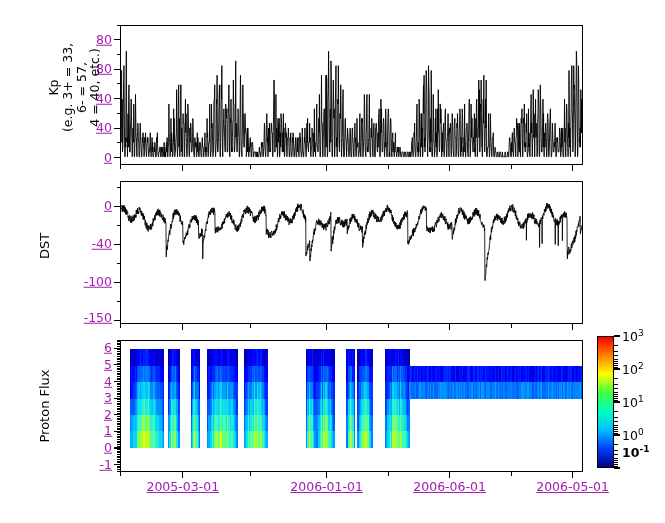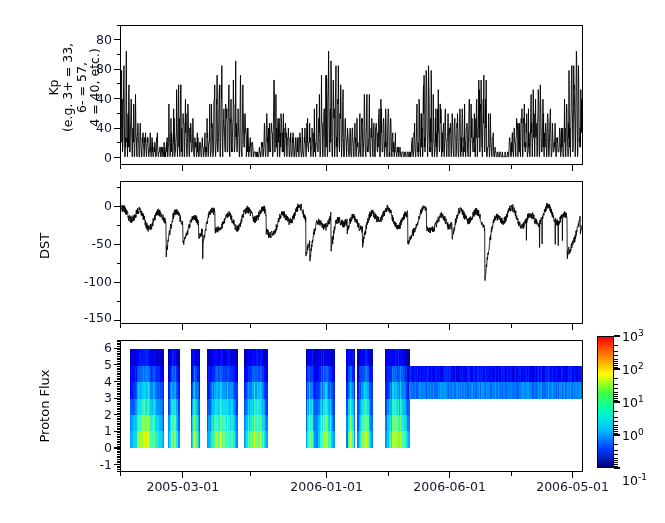--- a/index.html
+++ b/index.html
@@ -1,20 +1,20 @@
 <!DOCTYPE html>
 <html><head>
 <meta charset="utf-8">
 <style>
   html,body{margin:0;padding:0;background:#ffffff;}
   body{width:665px;height:523px;position:relative;
        font-family:"DejaVu Sans","Liberation Sans",sans-serif;color:#000;overflow:hidden;}
   #figure{position:absolute;left:0;top:0;width:665px;height:523px;}
   .panel{position:absolute;border:1.2px solid #000;box-sizing:border-box;background:#fff;overflow:hidden;}
-  .tick-lbl{position:absolute;font-size:12.5px;color:#0f172a;white-space:nowrap;line-height:1;}
+  .tick-lbl{position:absolute;font-size:12.5px;color:#a21caf;white-space:nowrap;line-height:1;text-decoration:underline;}
   .ytick-lbl{text-align:right;transform:translateY(-50%);}
   .xtick-lbl{transform:translateX(-50%);}
   .tick{position:absolute;background:#000;}
   .axis-title{position:absolute;font-size:13px;white-space:nowrap;line-height:1.12;}
   .kp-title{transform:rotate(-90deg);text-align:center;}
   svg{display:block;}
   .cbar-lbl{position:absolute;font-size:12.5px;white-space:nowrap;transform:translateY(-50%);}
 </style>
 </head>
 <body>
@@ -52,21 +52,21 @@
 
   <div class="panel" id="dst-panel" style="left:120px;top:181px;width:463px;height:143px;">
     <svg id="dst-svg" width="461" height="141" viewBox="0 0 461 141">
         <path d="M0.00 29.88L0.23 26.45L0.46 26.41L0.69 26.77L0.92 23.14L1.15 24.87L1.38 24.45L1.61 29.64L1.84 24.83L2.08 26.08L2.31 23.49L2.54 27.70L2.77 26.80L3.00 30.02L3.23 25.03L3.46 23.51L3.69 29.41L3.92 29.48L4.15 30.85L4.38 25.44L4.61 27.23L4.84 32.33L5.07 27.04L5.30 32.88L5.53 29.92L5.77 32.00L6.00 28.56L6.23 29.21L6.46 30.28L6.69 30.15L6.92 32.86L7.15 36.11L7.38 34.28L7.61 36.09L7.84 38.99L8.07 35.53L8.30 37.19L8.53 33.28L8.76 33.57L8.99 37.79L9.22 39.90L9.46 38.47L9.69 40.41L9.92 33.89L10.15 39.19L10.38 41.03L10.61 35.59L10.84 37.17L11.07 37.29L11.30 39.87L11.53 39.29L11.76 34.74L11.99 33.44L12.22 39.03L12.45 38.57L12.68 37.36L12.91 33.75L13.15 34.15L13.38 38.32L13.61 32.34L13.84 34.27L14.07 35.91L14.30 34.32L14.53 34.30L14.76 32.72L14.99 35.53L15.22 28.15L15.45 31.61L15.68 27.87L15.91 29.16L16.14 30.26L16.37 31.86L16.60 26.12L16.83 31.54L17.07 30.07L17.30 29.33L17.53 31.69L17.76 31.82L17.99 29.67L18.22 25.09L18.45 27.53L18.68 27.94L18.91 25.83L19.14 26.63L19.37 28.25L19.60 30.44L19.83 28.71L20.06 30.07L20.29 33.49L20.52 29.09L20.76 29.02L20.99 31.00L21.22 34.12L21.45 32.56L21.68 31.22L21.91 34.61L22.14 37.51L22.37 31.65L22.60 35.93L22.83 33.69L23.06 37.90L23.29 34.01L23.52 34.76L23.75 37.72L23.98 39.26L24.21 43.31L24.45 38.42L24.68 40.54L24.91 45.15L25.14 45.81L25.37 46.41L25.60 43.61L25.83 40.68L26.06 45.80L26.29 48.12L26.52 42.91L26.75 45.52L26.98 45.52L27.21 49.42L27.44 44.84L27.67 43.53L27.90 43.41L28.14 43.26L28.37 46.41L28.60 46.96L28.83 47.41L29.06 44.60L29.29 45.98L29.52 41.93L29.75 48.01L29.98 47.32L30.21 47.15L30.44 44.66L30.67 46.55L30.90 41.64L31.13 43.83L31.36 43.37L31.59 40.32L31.82 44.13L32.06 36.46L32.29 37.56L32.52 40.00L32.75 37.46L32.98 36.61L33.21 37.81L33.44 37.64L33.67 33.31L33.90 38.38L34.13 37.23L34.36 35.27L34.59 31.10L34.82 32.07L35.05 31.49L35.28 33.61L35.51 29.65L35.75 32.32L35.98 33.07L36.21 28.61L36.44 33.12L36.67 27.30L36.90 27.29L37.13 26.81L37.36 28.99L37.59 33.39L37.82 30.31L38.05 27.93L38.28 30.91L38.51 34.33L38.74 27.81L38.97 31.01L39.20 29.98L39.44 30.39L39.67 29.90L39.90 35.18L40.13 31.65L40.36 33.22L40.59 32.48L40.82 35.78L41.05 36.53L41.28 37.65L41.51 37.85L41.74 35.36L41.97 32.70L42.20 33.40L42.43 35.41L42.66 39.81L42.89 35.13L43.13 35.35L43.36 36.60L43.59 40.64L43.82 41.21L44.05 36.12L44.28 41.20L44.51 39.58L44.74 39.51L44.97 42.14L45.20 74.91L45.43 72.95L45.66 65.11L45.89 63.71L46.12 65.10L46.35 67.77L46.58 65.03L46.81 58.41L47.05 57.73L47.28 59.44L47.51 54.16L47.74 54.01L47.97 51.96L48.20 50.28L48.43 48.35L48.66 53.11L48.89 52.37L49.12 50.64L49.35 44.40L49.58 42.10L49.81 43.28L50.04 46.98L50.27 42.94L50.50 44.34L50.74 41.43L50.97 40.63L51.20 38.68L51.43 39.82L51.66 39.73L51.89 34.13L52.12 31.31L52.35 36.95L52.58 30.69L52.81 34.82L53.04 30.90L53.27 28.68L53.50 28.45L53.73 28.08L53.96 33.09L54.19 27.43L54.43 30.50L54.66 32.29L54.89 30.93L55.12 28.07L55.35 31.66L55.58 32.41L55.81 27.08L56.04 31.53L56.27 31.14L56.50 29.46L56.73 32.69L56.96 29.39L57.19 28.84L57.42 30.20L57.65 32.45L57.88 33.78L58.12 30.75L58.35 33.17L58.58 31.81L58.81 33.23L59.04 39.69L59.27 33.71L59.50 34.70L59.73 39.34L59.96 38.70L60.19 39.32L60.42 42.14L60.65 41.09L60.88 42.29L61.11 40.68L61.34 42.48L61.57 39.32L61.80 46.42L62.04 60.38L62.27 58.75L62.50 58.74L62.73 62.66L62.96 58.82L63.19 58.79L63.42 58.66L63.65 55.11L63.88 56.74L64.11 56.21L64.34 56.58L64.57 53.58L64.80 54.41L65.03 54.41L65.26 50.68L65.49 53.68L65.73 52.40L65.96 52.98L66.19 51.76L66.42 48.42L66.65 52.88L66.88 50.52L67.11 48.70L67.34 45.61L67.57 44.35L67.80 42.46L68.03 42.52L68.26 46.30L68.49 43.69L68.72 42.71L68.95 45.29L69.18 38.20L69.42 38.34L69.65 38.62L69.88 39.44L70.11 37.01L70.34 37.11L70.57 40.33L70.80 39.19L71.03 35.50L71.26 34.10L71.49 37.79L71.72 35.23L71.95 37.38L72.18 37.24L72.41 36.54L72.64 33.84L72.87 36.91L73.11 36.05L73.34 37.94L73.57 33.01L73.80 34.50L74.03 37.79L74.26 34.14L74.49 38.94L74.72 37.05L74.95 33.21L75.18 33.82L75.41 40.93L75.64 34.69L75.87 34.79L76.10 41.15L76.33 39.22L76.56 37.26L76.79 43.04L77.03 37.99L77.26 39.13L77.49 41.58L77.72 55.01L77.95 56.40L78.18 56.72L78.41 55.49L78.64 55.99L78.87 51.41L79.10 53.96L79.33 54.58L79.56 51.16L79.79 54.73L80.02 52.05L80.25 53.92L80.48 49.64L80.72 46.71L80.95 50.86L81.18 47.24L81.41 50.67L81.64 76.85L81.87 76.68L82.10 63.41L82.33 57.46L82.56 58.44L82.79 57.79L83.02 53.01L83.25 56.13L83.48 55.91L83.71 54.43L83.94 51.22L84.17 48.23L84.41 48.09L84.64 47.29L84.87 48.83L85.10 42.05L85.33 40.28L85.56 40.59L85.79 41.21L86.02 39.44L86.25 41.05L86.48 41.72L86.71 36.40L86.94 35.56L87.17 35.83L87.40 31.88L87.63 35.52L87.86 30.63L88.10 29.32L88.33 31.60L88.56 32.55L88.79 30.44L89.02 30.20L89.25 32.83L89.48 27.54L89.71 31.56L89.94 30.22L90.17 29.35L90.40 30.31L90.63 26.86L90.86 25.85L91.09 28.24L91.32 29.57L91.55 30.63L91.78 26.63L92.02 25.85L92.25 28.37L92.48 26.11L92.71 32.86L92.94 25.87L93.17 29.78L93.40 26.93L93.63 29.30L93.86 30.31L94.09 48.65L94.32 51.24L94.55 50.98L94.78 45.79L95.01 50.31L95.24 46.68L95.47 45.53L95.71 45.06L95.94 45.63L96.17 49.57L96.40 46.02L96.63 48.10L96.86 50.29L97.09 44.39L97.32 46.53L97.55 45.68L97.78 45.78L98.01 48.87L98.24 46.47L98.47 47.47L98.70 47.24L98.93 45.59L99.16 46.16L99.40 47.97L99.63 45.52L99.86 47.71L100.09 46.88L100.32 46.52L100.55 43.35L100.78 41.70L101.01 44.27L101.24 46.41L101.47 42.39L101.70 39.76L101.93 42.32L102.16 39.48L102.39 42.11L102.62 41.36L102.85 40.30L103.09 40.88L103.32 36.86L103.55 41.28L103.78 36.71L104.01 36.94L104.24 36.30L104.47 37.08L104.70 34.19L104.93 34.00L105.16 32.16L105.39 32.07L105.62 35.23L105.85 32.32L106.08 33.97L106.31 34.86L106.54 35.62L106.77 30.57L107.01 33.04L107.24 34.83L107.47 32.38L107.70 31.50L107.93 33.45L108.16 29.25L108.39 31.14L108.62 33.74L108.85 34.42L109.08 34.57L109.31 32.93L109.54 30.99L109.77 37.16L110.00 33.64L110.23 37.19L110.46 38.31L110.70 33.54L110.93 39.20L111.16 41.00L111.39 38.81L111.62 40.84L111.85 41.28L112.08 39.04L112.31 37.49L112.54 38.41L112.77 42.50L113.00 38.49L113.23 43.10L113.46 43.03L113.69 44.18L113.92 44.31L114.15 47.60L114.39 46.55L114.62 46.26L114.85 42.46L115.08 45.86L115.31 48.80L115.54 46.00L115.77 45.67L116.00 49.68L116.23 48.22L116.46 43.77L116.69 49.33L116.92 45.92L117.15 43.97L117.38 48.39L117.61 42.95L117.84 47.70L118.08 45.27L118.31 42.38L118.54 41.93L118.77 42.74L119.00 41.31L119.23 44.96L119.46 44.44L119.69 39.56L119.92 41.98L120.15 37.45L120.38 36.65L120.61 37.50L120.84 39.44L121.07 33.58L121.30 35.53L121.53 32.24L121.76 32.41L122.00 32.96L122.23 34.76L122.46 35.70L122.69 30.43L122.92 28.03L123.15 29.78L123.38 28.68L123.61 29.52L123.84 27.42L124.07 29.93L124.30 32.07L124.53 29.77L124.76 27.39L124.99 26.13L125.22 31.21L125.45 25.92L125.69 26.93L125.92 25.12L126.15 24.08L126.38 23.91L126.61 30.81L126.84 30.75L127.07 24.93L127.30 28.86L127.53 31.54L127.76 25.61L127.99 25.32L128.22 28.45L128.45 26.45L128.68 30.05L128.91 30.11L129.14 27.04L129.38 33.98L129.61 29.14L129.84 29.78L130.07 29.61L130.30 28.92L130.53 31.00L130.76 30.09L130.99 30.78L131.22 30.60L131.45 33.10L131.68 33.04L131.91 36.54L132.14 37.32L132.37 39.52L132.60 35.01L132.83 39.05L133.07 39.80L133.30 34.34L133.53 36.80L133.76 40.38L133.99 36.63L134.22 41.12L134.45 38.61L134.68 35.04L134.91 33.83L135.14 38.84L135.37 34.88L135.60 39.19L135.83 33.49L136.06 33.88L136.29 35.70L136.52 33.03L136.75 34.53L136.99 33.80L137.22 38.05L137.45 34.28L137.68 30.38L137.91 29.68L138.14 34.76L138.37 31.41L138.60 31.18L138.83 30.12L139.06 27.70L139.29 32.26L139.52 29.13L139.75 30.66L139.98 29.88L140.21 31.02L140.44 30.80L140.68 24.81L140.91 29.36L141.14 26.04L141.37 25.50L141.60 27.55L141.83 25.28L142.06 29.18L142.29 24.19L142.52 28.61L142.75 26.51L142.98 25.19L143.21 23.83L143.44 31.44L143.67 24.54L143.90 28.34L144.13 28.78L144.37 27.52L144.60 28.49L144.83 33.37L145.06 32.73L145.29 52.31L145.52 47.14L145.75 49.64L145.98 47.38L146.21 46.86L146.44 48.06L146.67 50.60L146.90 53.08L147.13 48.14L147.36 49.29L147.59 55.73L147.82 51.30L148.06 51.80L148.29 54.61L148.52 55.41L148.75 55.30L148.98 49.97L149.21 51.98L149.44 54.24L149.67 52.70L149.90 55.94L150.13 50.48L150.36 49.34L150.59 50.09L150.82 49.42L151.05 49.90L151.28 53.62L151.51 53.21L151.74 51.60L151.98 53.17L152.21 51.77L152.44 50.98L152.67 49.09L152.90 53.11L153.13 51.43L153.36 48.82L153.59 50.48L153.82 50.45L154.05 47.91L154.28 51.41L154.51 47.29L154.74 48.34L154.97 49.31L155.20 42.40L155.43 44.31L155.67 48.02L155.90 45.31L156.13 43.91L156.36 45.07L156.59 44.99L156.82 40.40L157.05 38.98L157.28 37.09L157.51 36.05L157.74 40.28L157.97 39.70L158.20 38.29L158.43 37.66L158.66 33.65L158.89 31.89L159.12 36.06L159.36 37.04L159.59 33.78L159.82 35.93L160.05 33.74L160.28 32.81L160.51 32.15L160.74 29.43L160.97 32.58L161.20 29.62L161.43 29.99L161.66 33.20L161.89 30.74L162.12 29.57L162.35 33.79L162.58 30.18L162.81 30.85L163.05 35.89L163.28 29.27L163.51 31.16L163.74 35.29L163.97 33.57L164.20 35.46L164.43 38.13L164.66 36.31L164.89 32.33L165.12 32.43L165.35 38.20L165.58 36.04L165.81 34.07L166.04 36.12L166.27 38.45L166.50 34.33L166.73 35.75L166.97 39.67L167.20 37.08L167.43 35.60L167.66 38.16L167.89 38.11L168.12 42.91L168.35 37.45L168.58 38.42L168.81 41.05L169.04 39.15L169.27 36.27L169.50 37.41L169.73 41.10L169.96 40.33L170.19 39.84L170.42 38.22L170.66 41.08L170.89 37.10L171.12 41.20L171.35 35.69L171.58 33.85L171.81 34.27L172.04 36.45L172.27 36.46L172.50 32.02L172.73 36.33L172.96 37.52L173.19 31.42L173.42 35.51L173.65 30.01L173.88 31.06L174.11 33.65L174.35 32.81L174.58 27.64L174.81 28.42L175.04 26.30L175.27 28.31L175.50 29.54L175.73 25.00L175.96 29.71L176.19 28.29L176.42 23.72L176.65 29.35L176.88 21.66L177.11 25.49L177.34 23.40L177.57 24.73L177.80 26.02L178.04 24.24L178.27 25.27L178.50 22.95L178.73 25.17L178.96 24.60L179.19 25.05L179.42 28.32L179.65 27.23L179.88 21.83L180.11 23.93L180.34 22.54L180.57 26.73L180.80 27.09L181.03 28.93L181.26 30.04L181.49 30.55L181.72 31.56L181.96 31.95L182.19 27.68L182.42 34.66L182.65 31.76L182.88 35.24L183.11 32.64L183.34 37.17L183.57 32.50L183.80 35.53L184.03 36.05L184.26 33.77L184.49 40.11L184.72 35.46L184.95 74.12L185.18 70.40L185.41 72.01L185.65 71.71L185.88 71.84L186.11 67.96L186.34 64.27L186.57 67.91L186.80 68.24L187.03 61.70L187.26 64.35L187.49 64.49L187.72 64.46L187.95 65.54L188.18 64.58L188.41 58.76L188.64 58.52L188.87 79.08L189.10 78.19L189.34 73.35L189.57 75.10L189.80 71.62L190.03 66.45L190.26 68.96L190.49 62.78L190.72 62.60L190.95 64.89L191.18 58.97L191.41 61.05L191.64 57.90L191.87 58.62L192.10 56.22L192.33 53.98L192.56 49.90L192.79 51.80L193.03 48.37L193.26 46.65L193.49 52.58L193.72 47.75L193.95 48.06L194.18 48.74L194.41 48.57L194.64 44.57L194.87 44.27L195.10 40.37L195.33 40.62L195.56 39.05L195.79 38.26L196.02 38.60L196.25 39.10L196.48 42.00L196.71 39.74L196.95 42.82L197.18 42.49L197.41 40.27L197.64 36.72L197.87 37.52L198.10 42.43L198.33 40.43L198.56 38.39L198.79 40.81L199.02 43.59L199.25 40.45L199.48 40.23L199.71 41.62L199.94 38.37L200.17 42.59L200.40 41.12L200.64 41.60L200.87 40.71L201.10 45.58L201.33 41.46L201.56 45.52L201.79 44.85L202.02 42.07L202.25 41.93L202.48 47.80L202.71 45.62L202.94 44.15L203.17 46.44L203.40 42.20L203.63 44.55L203.86 43.77L204.09 41.88L204.33 45.51L204.56 43.25L204.79 41.41L205.02 48.44L205.25 41.20L205.48 41.96L205.71 41.62L205.94 43.94L206.17 44.07L206.40 43.26L206.63 44.77L206.86 38.64L207.09 40.25L207.32 41.51L207.55 39.93L207.78 42.38L208.02 36.56L208.25 39.86L208.48 41.66L208.71 40.25L208.94 34.23L209.17 38.97L209.40 33.71L209.63 32.45L209.86 30.22L210.09 69.21L210.32 66.54L210.55 64.36L210.78 64.43L211.01 56.72L211.24 54.58L211.47 57.70L211.70 61.95L211.94 58.24L212.17 53.61L212.40 57.39L212.63 48.60L212.86 50.70L213.09 51.45L213.32 44.66L213.55 48.52L213.78 47.34L214.01 47.29L214.24 43.51L214.47 40.65L214.70 38.53L214.93 37.97L215.16 40.68L215.39 41.21L215.63 37.77L215.86 38.40L216.09 42.00L216.32 36.39L216.55 35.34L216.78 38.49L217.01 37.21L217.24 35.16L217.47 40.63L217.70 36.21L217.93 41.23L218.16 35.08L218.39 36.35L218.62 35.87L218.85 38.15L219.08 39.01L219.32 42.25L219.55 43.29L219.78 41.03L220.01 42.23L220.24 42.57L220.47 38.52L220.70 39.63L220.93 42.74L221.16 37.84L221.39 41.21L221.62 44.73L221.85 40.25L222.08 42.46L222.31 39.31L222.54 45.24L222.77 42.90L223.01 45.35L223.24 43.36L223.47 40.06L223.70 43.93L223.93 37.87L224.16 39.51L224.39 41.49L224.62 37.14L224.85 39.80L225.08 43.78L225.31 38.69L225.54 42.16L225.77 38.89L226.00 36.87L226.23 51.91L226.46 50.17L226.69 44.29L226.93 43.84L227.16 48.04L227.39 43.58L227.62 44.04L227.85 44.42L228.08 45.76L228.31 40.30L228.54 39.37L228.77 37.31L229.00 39.23L229.23 36.00L229.46 41.58L229.69 36.50L229.92 35.37L230.15 38.65L230.38 37.88L230.62 39.47L230.85 36.41L231.08 32.29L231.31 36.84L231.54 32.44L231.77 36.24L232.00 31.90L232.23 35.84L232.46 35.46L232.69 34.76L232.92 35.47L233.15 32.57L233.38 38.00L233.61 37.23L233.84 34.03L234.07 40.13L234.31 37.06L234.54 36.67L234.77 38.26L235.00 39.81L235.23 40.44L235.46 37.45L235.69 40.25L235.92 37.07L236.15 41.70L236.38 38.94L236.61 42.24L236.84 45.04L237.07 40.79L237.30 42.65L237.53 45.82L237.76 42.39L237.99 41.48L238.23 48.91L238.46 47.95L238.69 47.51L238.92 47.89L239.15 47.40L239.38 45.36L239.61 43.56L239.84 47.06L240.07 44.66L240.30 47.80L240.53 46.81L240.76 45.32L240.99 50.41L241.22 44.28L241.45 60.63L241.68 65.46L241.92 63.50L242.15 57.04L242.38 61.09L242.61 55.20L242.84 54.68L243.07 56.75L243.30 51.67L243.53 50.47L243.76 53.18L243.99 50.16L244.22 48.57L244.45 52.12L244.68 51.64L244.91 46.91L245.14 42.75L245.37 47.01L245.61 43.22L245.84 40.99L246.07 39.92L246.30 42.64L246.53 39.14L246.76 36.35L246.99 36.26L247.22 40.77L247.45 38.74L247.68 39.14L247.91 34.95L248.14 32.16L248.37 37.61L248.60 35.30L248.83 29.68L249.06 35.66L249.30 34.86L249.53 31.41L249.76 34.69L249.99 34.03L250.22 29.18L250.45 33.74L250.68 28.52L250.91 29.55L251.14 27.83L251.37 28.38L251.60 31.01L251.83 31.75L252.06 28.41L252.29 33.45L252.52 35.17L252.75 33.57L252.98 30.07L253.22 34.54L253.45 33.45L253.68 37.06L253.91 36.89L254.14 36.50L254.37 31.59L254.60 34.98L254.83 36.99L255.06 32.57L255.29 34.96L255.52 36.12L255.75 40.18L255.98 37.63L256.21 38.87L256.44 33.98L256.67 34.76L256.91 39.46L257.14 39.51L257.37 39.44L257.60 34.93L257.83 38.46L258.06 39.84L258.29 38.70L258.52 38.86L258.75 39.72L258.98 38.15L259.21 38.69L259.44 35.66L259.67 35.38L259.90 36.37L260.13 39.96L260.36 33.93L260.60 33.44L260.83 36.80L261.06 38.16L261.29 36.63L261.52 31.50L261.75 31.75L261.98 35.20L262.21 29.11L262.44 31.63L262.67 32.36L262.90 33.61L263.13 28.77L263.36 33.85L263.59 33.12L263.82 28.56L264.05 28.69L264.29 29.53L264.52 27.49L264.75 26.34L264.98 27.56L265.21 29.92L265.44 26.22L265.67 30.03L265.90 28.07L266.13 23.12L266.36 22.92L266.59 27.38L266.82 27.85L267.05 24.67L267.28 28.41L267.51 27.74L267.74 27.41L267.97 29.65L268.21 25.98L268.44 29.40L268.67 26.55L268.90 30.55L269.13 31.21L269.36 27.89L269.59 28.60L269.82 30.93L270.05 28.15L270.28 31.84L270.51 33.81L270.74 34.13L270.97 34.88L271.20 37.85L271.43 32.98L271.66 39.54L271.90 34.92L272.13 37.43L272.36 36.30L272.59 41.47L272.82 41.64L273.05 41.88L273.28 39.08L273.51 43.69L273.74 44.04L273.97 44.10L274.20 39.96L274.43 40.92L274.66 45.00L274.89 42.99L275.12 41.09L275.35 46.62L275.59 46.42L275.82 43.36L276.05 43.63L276.28 47.34L276.51 43.02L276.74 46.91L276.97 46.67L277.20 45.19L277.43 42.86L277.66 46.53L277.89 42.96L278.12 44.15L278.35 43.32L278.58 46.84L278.81 40.56L279.04 44.57L279.28 46.34L279.51 44.42L279.74 37.96L279.97 43.23L280.20 41.97L280.43 37.04L280.66 36.34L280.89 40.36L281.12 39.66L281.35 36.85L281.58 35.39L281.81 35.31L282.04 36.48L282.27 38.19L282.50 32.63L282.73 38.04L282.96 34.22L283.20 31.90L283.43 36.56L283.66 33.63L283.89 29.67L284.12 32.85L284.35 30.07L284.58 33.68L284.81 31.85L285.04 31.54L285.27 35.29L285.50 30.92L285.73 34.79L285.96 30.28L286.19 28.52L286.42 29.80L286.65 32.21L286.89 61.71L287.12 58.61L287.35 61.42L287.58 62.33L287.81 62.20L288.04 58.55L288.27 60.09L288.50 60.02L288.73 55.50L288.96 54.35L289.19 54.38L289.42 57.78L289.65 57.74L289.88 55.18L290.11 56.57L290.34 53.03L290.58 55.31L290.81 53.56L291.04 53.27L291.27 53.13L291.50 47.84L291.73 50.01L291.96 53.25L292.19 47.45L292.42 54.05L292.65 46.27L292.88 51.08L293.11 45.93L293.34 46.62L293.57 46.87L293.80 49.50L294.03 50.01L294.27 46.99L294.50 45.45L294.73 47.13L294.96 46.20L295.19 41.88L295.42 42.22L295.65 45.10L295.88 42.20L296.11 42.44L296.34 42.99L296.57 40.80L296.80 42.37L297.03 39.14L297.26 39.49L297.49 38.75L297.72 35.81L297.95 33.98L298.19 35.72L298.42 37.20L298.65 35.94L298.88 33.75L299.11 31.72L299.34 32.40L299.57 28.87L299.80 27.43L300.03 30.50L300.26 28.73L300.49 31.73L300.72 28.34L300.95 25.41L301.18 25.79L301.41 29.40L301.64 27.97L301.88 24.55L302.11 23.77L302.34 23.77L302.57 26.73L302.80 24.17L303.03 24.10L303.26 24.55L303.49 26.00L303.72 25.74L303.95 24.31L304.18 28.65L304.41 27.35L304.64 24.94L304.87 25.02L305.10 27.90L305.33 26.37L305.57 46.54L305.80 47.56L306.03 49.09L306.26 44.71L306.49 46.03L306.72 46.65L306.95 46.35L307.18 49.24L307.41 46.03L307.64 49.90L307.87 47.35L308.10 45.98L308.33 45.96L308.56 45.83L308.79 50.88L309.02 45.65L309.26 47.33L309.49 50.70L309.72 47.32L309.95 48.65L310.18 45.62L310.41 47.60L310.64 46.37L310.87 46.99L311.10 46.10L311.33 44.37L311.56 50.03L311.79 47.71L312.02 45.52L312.25 49.76L312.48 47.22L312.71 49.05L312.94 48.10L313.18 45.65L313.41 49.22L313.64 43.00L313.87 43.22L314.10 42.35L314.33 40.86L314.56 40.09L314.79 40.60L315.02 42.26L315.25 45.20L315.48 43.08L315.71 41.63L315.94 38.10L316.17 41.19L316.40 38.13L316.63 38.38L316.87 40.23L317.10 34.81L317.33 37.71L317.56 36.90L317.79 38.46L318.02 39.57L318.25 36.17L318.48 36.02L318.71 33.89L318.94 34.90L319.17 32.63L319.40 31.56L319.63 32.88L319.86 35.68L320.09 35.87L320.32 30.13L320.56 30.25L320.79 34.60L321.02 35.98L321.25 32.37L321.48 34.15L321.71 32.22L321.94 31.91L322.17 36.18L322.40 37.98L322.63 35.56L322.86 36.42L323.09 34.03L323.32 37.92L323.55 39.20L323.78 36.78L324.01 34.37L324.25 40.47L324.48 42.07L324.71 40.48L324.94 37.41L325.17 36.75L325.40 38.39L325.63 39.13L325.86 42.03L326.09 42.35L326.32 41.39L326.55 44.96L326.78 40.36L327.01 47.48L327.24 42.34L327.47 42.76L327.70 45.13L327.93 47.27L328.17 44.13L328.40 46.41L328.63 44.98L328.86 42.22L329.09 43.16L329.32 43.82L329.55 40.93L329.78 42.23L330.01 47.35L330.24 42.20L330.47 40.03L330.70 41.48L330.93 42.18L331.16 56.68L331.39 57.39L331.62 54.17L331.86 53.40L332.09 50.31L332.32 48.51L332.55 51.90L332.78 48.15L333.01 45.69L333.24 48.63L333.47 47.66L333.70 47.42L333.93 43.16L334.16 41.08L334.39 37.10L334.62 42.91L334.85 36.33L335.08 40.38L335.31 40.39L335.55 39.10L335.78 33.20L336.01 33.05L336.24 36.65L336.47 32.74L336.70 32.47L336.93 34.00L337.16 31.60L337.39 28.75L337.62 27.72L337.85 26.19L338.08 31.44L338.31 28.89L338.54 31.84L338.77 29.78L339.00 25.79L339.24 25.67L339.47 25.60L339.70 25.56L339.93 27.14L340.16 29.78L340.39 26.34L340.62 26.80L340.85 27.99L341.08 28.86L341.31 32.85L341.54 31.37L341.77 27.60L342.00 32.10L342.23 29.73L342.46 34.59L342.69 36.15L342.92 29.41L343.16 30.57L343.39 33.81L343.62 37.51L343.85 31.54L344.08 35.37L344.31 35.55L344.54 33.72L344.77 33.92L345.00 37.02L345.23 33.60L345.46 35.91L345.69 35.85L345.92 37.15L346.15 38.75L346.38 37.34L346.61 41.10L346.85 42.24L347.08 39.14L347.31 36.33L347.54 41.10L347.77 41.51L348.00 36.49L348.23 41.94L348.46 35.48L348.69 36.25L348.92 37.53L349.15 40.64L349.38 40.09L349.61 34.41L349.84 38.83L350.07 35.74L350.30 37.97L350.54 37.28L350.77 36.55L351.00 37.48L351.23 35.57L351.46 37.11L351.69 33.57L351.92 30.26L352.15 32.06L352.38 33.02L352.61 31.41L352.84 34.83L353.07 28.71L353.30 33.74L353.53 28.30L353.76 32.33L353.99 27.45L354.23 26.96L354.46 31.13L354.69 26.06L354.92 33.16L355.15 32.23L355.38 30.86L355.61 26.28L355.84 26.67L356.07 32.61L356.30 28.17L356.53 33.37L356.76 29.77L356.99 28.39L357.22 34.11L357.45 31.09L357.68 28.31L357.91 32.54L358.15 32.24L358.38 34.22L358.61 36.32L358.84 34.62L359.07 32.02L359.30 38.81L359.53 39.26L359.76 39.51L359.99 39.63L360.22 40.03L360.45 42.72L360.68 42.08L360.91 40.52L361.14 40.17L361.37 42.09L361.60 42.06L361.84 42.74L362.07 45.45L362.30 43.23L362.53 44.47L362.76 42.63L362.99 44.41L363.22 43.90L363.45 48.97L363.68 46.47L363.91 97.79L364.14 98.60L364.37 93.36L364.60 92.34L364.83 92.32L365.06 86.77L365.29 82.67L365.53 84.93L365.76 84.64L365.99 77.51L366.22 75.27L366.45 77.57L366.68 75.04L366.91 70.77L367.14 72.75L367.37 71.95L367.60 69.33L367.83 68.41L368.06 67.81L368.29 64.34L368.52 61.90L368.75 61.46L368.98 55.51L369.22 57.42L369.45 53.22L369.68 57.80L369.91 52.49L370.14 51.37L370.37 46.42L370.60 50.12L370.83 47.60L371.06 44.26L371.29 46.87L371.52 46.28L371.75 44.17L371.98 41.41L372.21 39.28L372.44 37.38L372.67 41.18L372.90 39.74L373.14 39.08L373.37 39.27L373.60 34.65L373.83 38.30L374.06 33.67L374.29 34.86L374.52 36.04L374.75 38.14L374.98 35.26L375.21 35.16L375.44 36.01L375.67 32.11L375.90 35.90L376.13 31.80L376.36 38.49L376.59 38.51L376.83 32.88L377.06 35.49L377.29 35.91L377.52 35.00L377.75 33.17L377.98 37.18L378.21 35.06L378.44 36.50L378.67 37.77L378.90 34.03L379.13 35.85L379.36 36.36L379.59 40.56L379.82 36.48L380.05 38.34L380.28 36.29L380.52 41.44L380.75 39.75L380.98 35.88L381.21 41.65L381.44 39.18L381.67 38.34L381.90 40.70L382.13 42.92L382.36 41.22L382.59 38.95L382.82 42.13L383.05 41.10L383.28 34.97L383.51 37.05L383.74 40.19L383.97 41.31L384.21 34.27L384.44 35.80L384.67 39.64L384.90 36.06L385.13 38.47L385.36 34.81L385.59 32.28L385.82 36.25L386.05 33.52L386.28 31.31L386.51 34.88L386.74 29.49L386.97 30.72L387.20 28.40L387.43 30.30L387.66 27.14L387.89 25.98L388.13 26.25L388.36 29.15L388.59 27.61L388.82 23.80L389.05 25.56L389.28 27.54L389.51 26.74L389.74 29.19L389.97 23.98L390.20 23.23L390.43 23.57L390.66 24.28L390.89 23.10L391.12 28.60L391.35 25.03L391.58 28.65L391.82 22.42L392.05 29.92L392.28 29.24L392.51 29.40L392.74 30.32L392.97 30.60L393.20 25.54L393.43 30.44L393.66 29.69L393.89 28.50L394.12 31.72L394.35 34.04L394.58 32.09L394.81 28.67L395.04 35.79L395.27 36.62L395.51 34.28L395.74 33.55L395.97 37.85L396.20 36.10L396.43 37.69L396.66 38.06L396.89 36.32L397.12 41.79L397.35 39.27L397.58 43.59L397.81 41.04L398.04 43.76L398.27 42.84L398.50 40.26L398.73 39.68L398.96 39.77L399.20 45.67L399.43 44.67L399.66 44.30L399.89 46.53L400.12 42.67L400.35 43.02L400.58 45.46L400.81 45.27L401.04 45.55L401.27 41.66L401.50 43.59L401.73 44.07L401.96 46.54L402.19 45.27L402.42 46.48L402.65 40.17L402.88 45.34L403.12 44.26L403.35 42.44L403.58 42.50L403.81 38.54L404.04 38.80L404.27 40.73L404.50 37.29L404.73 41.52L404.96 38.14L405.19 36.18L405.42 58.34L405.65 39.21L405.88 40.56L406.11 38.57L406.34 39.05L406.57 31.87L406.81 37.47L407.04 32.55L407.27 33.87L407.50 35.74L407.73 34.46L407.96 30.95L408.19 32.49L408.42 33.83L408.65 32.73L408.88 35.99L409.11 34.13L409.34 32.01L409.57 34.95L409.80 34.04L410.03 31.42L410.26 34.49L410.50 32.75L410.73 36.23L410.96 34.82L411.19 37.17L411.42 32.03L411.65 30.57L411.88 33.96L412.11 34.34L412.34 32.51L412.57 36.97L412.80 34.23L413.03 32.92L413.26 37.72L413.49 40.63L413.72 41.54L413.95 39.55L414.19 41.01L414.42 36.44L414.65 40.73L414.88 40.79L415.11 42.29L415.34 37.01L415.57 41.39L415.80 40.13L416.03 39.29L416.26 41.89L416.49 42.33L416.72 42.21L416.95 41.50L417.18 42.98L417.41 44.31L417.64 43.44L417.87 45.08L418.11 40.87L418.34 41.40L418.57 65.51L418.80 39.69L419.03 37.87L419.26 42.15L419.49 38.19L419.72 39.22L419.95 35.70L420.18 36.33L420.41 36.77L420.64 36.75L420.87 35.64L421.10 61.80L421.33 37.56L421.56 33.65L421.80 36.71L422.03 33.25L422.26 32.23L422.49 31.31L422.72 33.03L422.95 33.36L423.18 31.41L423.41 26.94L423.64 27.10L423.87 30.16L424.10 28.08L424.33 29.47L424.56 29.89L424.79 24.61L425.02 28.87L425.25 26.27L425.49 22.56L425.72 25.75L425.95 20.97L426.18 26.77L426.41 22.76L426.64 21.62L426.87 22.51L427.10 24.65L427.33 22.63L427.56 25.56L427.79 24.03L428.02 25.43L428.25 26.37L428.48 22.12L428.71 26.66L428.94 28.96L429.18 24.62L429.41 24.40L429.64 27.61L429.87 30.85L430.10 27.96L430.33 30.29L430.56 26.87L430.79 32.47L431.02 30.02L431.25 34.85L431.48 30.10L431.71 30.97L431.94 31.85L432.17 35.90L432.40 33.49L432.63 35.04L432.86 37.97L433.10 39.62L433.33 39.29L433.56 37.73L433.79 39.23L434.02 41.49L434.25 62.43L434.48 39.65L434.71 36.06L434.94 41.37L435.17 39.59L435.40 39.32L435.63 42.95L435.86 40.86L436.09 37.85L436.32 43.93L436.55 37.69L436.79 39.86L437.02 41.66L437.25 63.73L437.48 39.32L437.71 40.18L437.94 39.43L438.17 42.58L438.40 41.63L438.63 40.04L438.86 40.87L439.09 34.88L439.32 40.01L439.55 37.41L439.78 33.75L440.01 36.66L440.24 35.97L440.48 32.99L440.71 35.54L440.94 32.36L441.17 34.42L441.40 58.69L441.63 37.94L441.86 35.79L442.09 31.84L442.32 34.65L442.55 32.00L442.78 30.76L443.01 34.63L443.24 32.39L443.47 32.70L443.70 29.26L443.93 35.50L444.17 30.83L444.40 35.28L444.63 35.76L444.86 31.91L445.09 32.27L445.32 30.80L445.55 34.87L445.78 34.44L446.01 37.19L446.24 74.92L446.47 76.82L446.70 69.30L446.93 73.09L447.16 66.74L447.39 66.69L447.62 65.80L447.85 64.94L448.09 71.36L448.32 69.37L448.55 69.02L448.78 71.55L449.01 66.93L449.24 67.72L449.47 69.88L449.70 67.55L449.93 68.53L450.16 62.17L450.39 61.25L450.62 61.19L450.85 66.13L451.08 64.75L451.31 60.38L451.54 58.80L451.78 61.40L452.01 62.48L452.24 61.54L452.47 60.82L452.70 58.16L452.93 55.55L453.16 60.58L453.39 60.37L453.62 54.83L453.85 59.79L454.08 53.05L454.31 53.41L454.54 56.75L454.77 55.07L455.00 48.83L455.23 53.43L455.47 48.22L455.70 48.63L455.93 49.64L456.16 45.30L456.39 45.72L456.62 44.78L456.85 44.38L457.08 44.26L457.31 41.62L457.54 41.19L457.77 44.97L458.00 38.73L458.23 39.72L458.46 38.55L458.69 38.44L458.92 34.16L459.16 34.44L459.39 51.89L459.62 50.14L459.85 47.98L460.08 48.03L460.31 47.86L460.54 46.81L460.77 43.53L461.00 43.91" fill="none" stroke="#000" stroke-width="0.85" stroke-linejoin="round"></path>
       </svg>
   </div>
   <div id="dst-ticks">
       <div class="tick" style="left: 114px; top: 205.501px; width: 6px; height: 1.2px;"></div>
       <div class="tick-lbl ytick-lbl" style="left: 72px; top: 206.101px; width: 40px;">0</div>
       <div class="tick" style="left: 114px; top: 243.533px; width: 6px; height: 1.2px;"></div>
-      <div class="tick-lbl ytick-lbl" style="left: 72px; top: 244.133px; width: 40px;">-50</div>
+      <div class="tick-lbl ytick-lbl" style="left: 72px; top: 244.133px; width: 40px;">-40</div>
       <div class="tick" style="left: 114px; top: 281.565px; width: 6px; height: 1.2px;"></div>
       <div class="tick-lbl ytick-lbl" style="left: 72px; top: 282.165px; width: 40px;">-100</div>
       <div class="tick" style="left: 114px; top: 319.597px; width: 6px; height: 1.2px;"></div>
       <div class="tick-lbl ytick-lbl" style="left: 72px; top: 318px; width: 40px;">-150</div>
       <div class="tick" style="left: 116.5px; top: 300.681px; width: 3.5px; height: 1px;"></div>
       <div class="tick" style="left: 116.5px; top: 262.649px; width: 3.5px; height: 1px;"></div>
       <div class="tick" style="left: 116.5px; top: 224.617px; width: 3.5px; height: 1px;"></div>
       <div class="tick" style="left: 116.5px; top: 186.585px; width: 3.5px; height: 1px;"></div>
     </div>
   <div class="axis-title" id="dst-title" style="left: 45px; top: 246px; transform: translate(-50%, -50%) rotate(-90deg); font-size: 13px;">DST</div>
@@ -1470,21 +1470,21 @@
       <div style="position: absolute; left: 597px; top: 336px; width: 17px; height: 132px; border: 1px solid rgb(0, 0, 0); box-sizing: border-box; background: linear-gradient(rgb(255, 0, 0), rgb(255, 128, 0), rgb(255, 255, 0), rgb(64, 255, 64), rgb(0, 255, 192), rgb(0, 192, 255), rgb(0, 64, 255), rgb(0, 0, 127));"></div>
       <div class="tick" style="left: 614px; top: 335.4px; width: 6px; height: 1.2px;"></div>
       <div class="cbar-lbl" style="left: 622px; top: 336px;"><span>10</span><sup style="font-size: 9px;">3</sup></div>
       <div class="tick" style="left: 614px; top: 368.4px; width: 6px; height: 1.2px;"></div>
       <div class="cbar-lbl" style="left: 622px; top: 369px;"><span>10</span><sup style="font-size: 9px;">2</sup></div>
       <div class="tick" style="left: 614px; top: 401.4px; width: 6px; height: 1.2px;"></div>
       <div class="cbar-lbl" style="left: 622px; top: 402px;"><span>10</span><sup style="font-size: 9px;">1</sup></div>
       <div class="tick" style="left: 614px; top: 434.4px; width: 6px; height: 1.2px;"></div>
       <div class="cbar-lbl" style="left: 622px; top: 435px;"><span>10</span><sup style="font-size: 9px;">0</sup></div>
       <div class="tick" style="left: 614px; top: 467.4px; width: 6px; height: 1.2px;"></div>
-      <div class="cbar-lbl" style="left: 622px; top: 480px;"><span>10</span><sup style="font-size: 9px;">-1</sup></div>
+      <div class="cbar-lbl" style="left: 622px; top: 452px; font-weight: bold;"><span>10</span><sup style="font-size: 9px;">-1</sup></div>
       <div class="tick" style="left: 614px; top: 345.434px; width: 3.5px; height: 1px;"></div>
       <div class="tick" style="left: 614px; top: 351.245px; width: 3.5px; height: 1px;"></div>
       <div class="tick" style="left: 614px; top: 355.368px; width: 3.5px; height: 1px;"></div>
       <div class="tick" style="left: 614px; top: 358.566px; width: 3.5px; height: 1px;"></div>
       <div class="tick" style="left: 614px; top: 361.179px; width: 3.5px; height: 1px;"></div>
       <div class="tick" style="left: 614px; top: 363.388px; width: 3.5px; height: 1px;"></div>
       <div class="tick" style="left: 614px; top: 365.302px; width: 3.5px; height: 1px;"></div>
       <div class="tick" style="left: 614px; top: 366.99px; width: 3.5px; height: 1px;"></div>
       <div class="tick" style="left: 614px; top: 378.434px; width: 3.5px; height: 1px;"></div>
       <div class="tick" style="left: 614px; top: 384.245px; width: 3.5px; height: 1px;"></div>

